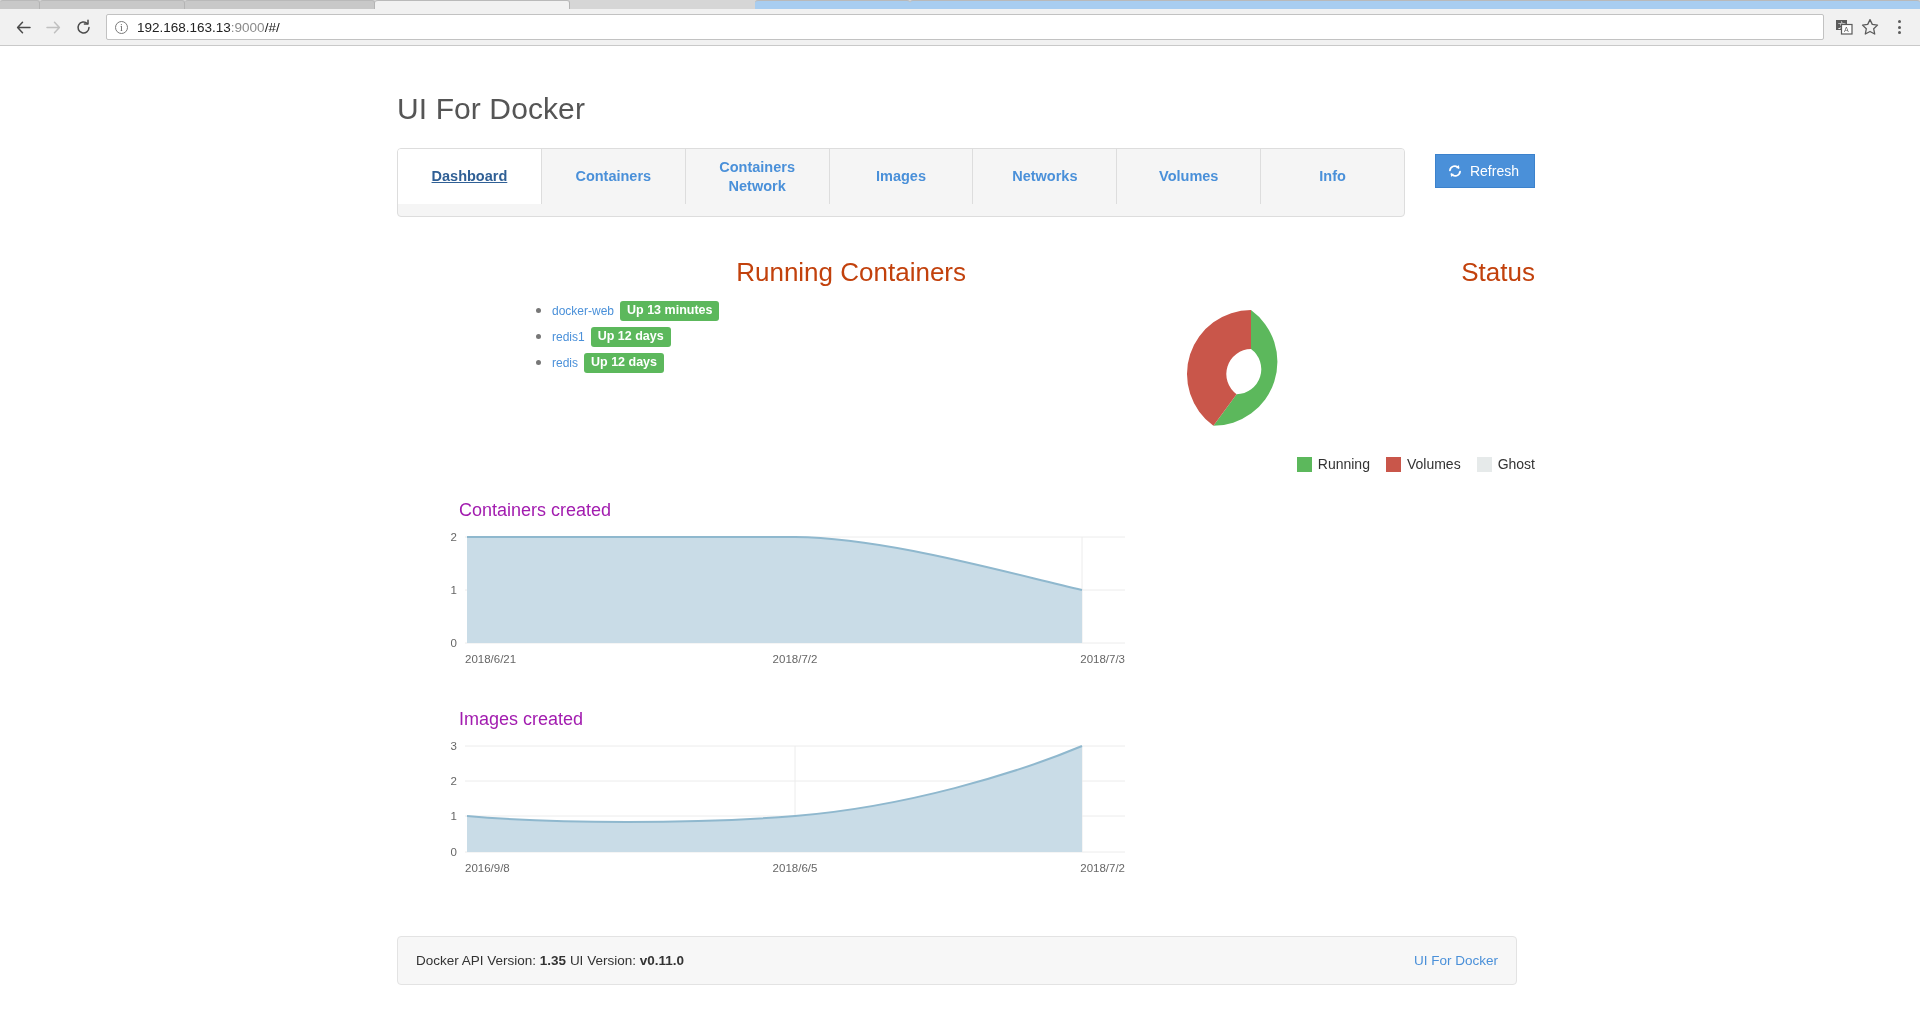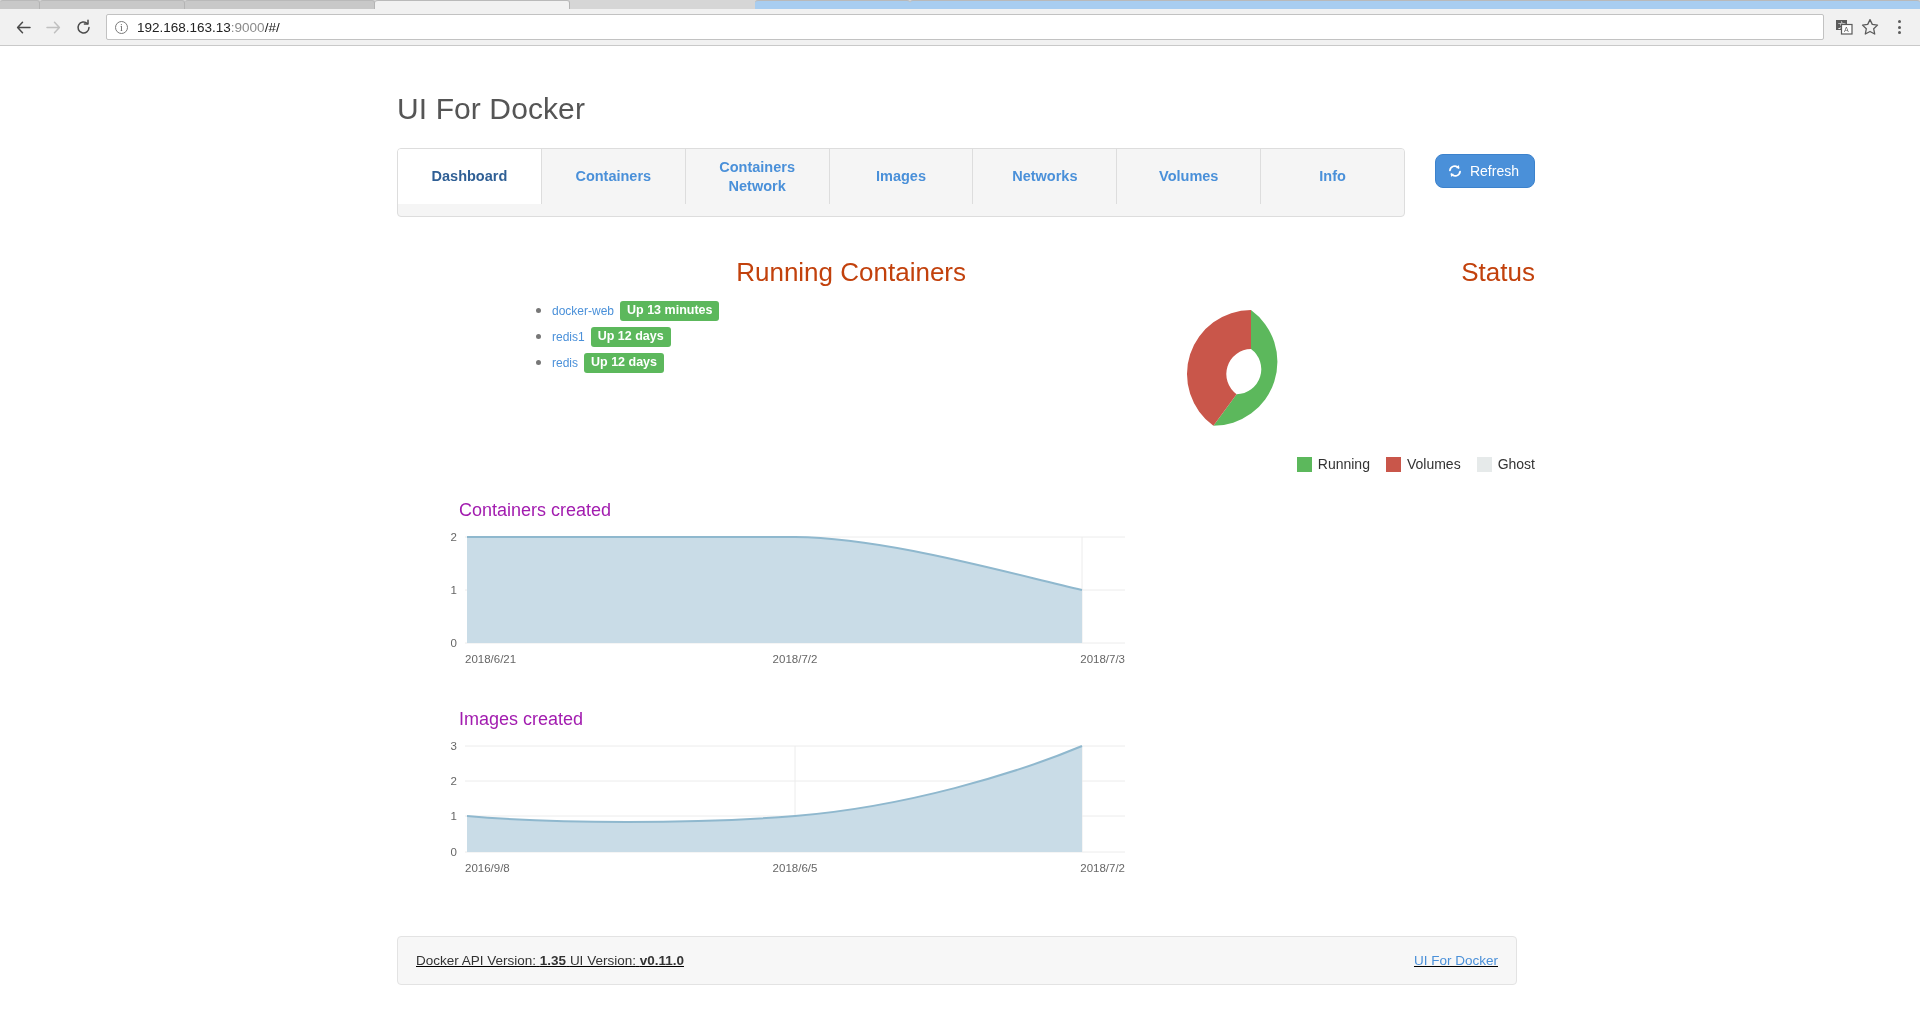--- a/index.html
+++ b/index.html
@@ -135,37 +135,38 @@
     border-right: 1px solid #dddddd;
     line-height: 1.28;
     padding: 9px 4px;
     cursor: pointer;
     user-select: none;
   }
   .nav-tab:last-child { border-right: none; }
   .nav-tab.active {
     background: #ffffff;
     color: #2f5f95;
+    text-decoration: underline;
   }
   #nav-tabs-wrap {
     width: 1018px;
     border: 1px solid #ddd;
     border-radius: 4px;
     background: #f5f5f5;
     padding-bottom: 12px;
     overflow: hidden;
   }
   #nav-tabs-inner { display: flex; }
 
   #refresh-btn {
     margin-left: 30px;
     margin-top: 6px;
     background: #4a90d9;
     border: 1px solid #3c82cc;
-    border-radius: 8px;
+    border-radius: 0;
     color: #ffffff;
     font-size: 14px;
     padding: 8px 15px 8px 12px;
     display: inline-flex;
     align-items: center;
     gap: 8px;
     cursor: pointer;
     white-space: nowrap;
     height: 34px;
   }
@@ -247,21 +248,20 @@
     margin: 46px 0 0 12px;
     width: 1120px;
     background: #f7f7f7;
     border: 1px solid #e3e3e3;
     border-radius: 4px;
     padding: 16px 18px;
     display: flex;
     align-items: center;
     justify-content: space-between;
     min-height: 48px;
-    text-decoration: underline;
   }
   #footer-versions { font-size: 13.5px; color: #333333; }
   #footer-versions b { font-weight: bold; }
   #footer-link {
     font-size: 13.5px;
     color: #4a90d9;
     text-decoration: none;
     cursor: pointer;
   }
 </style>

